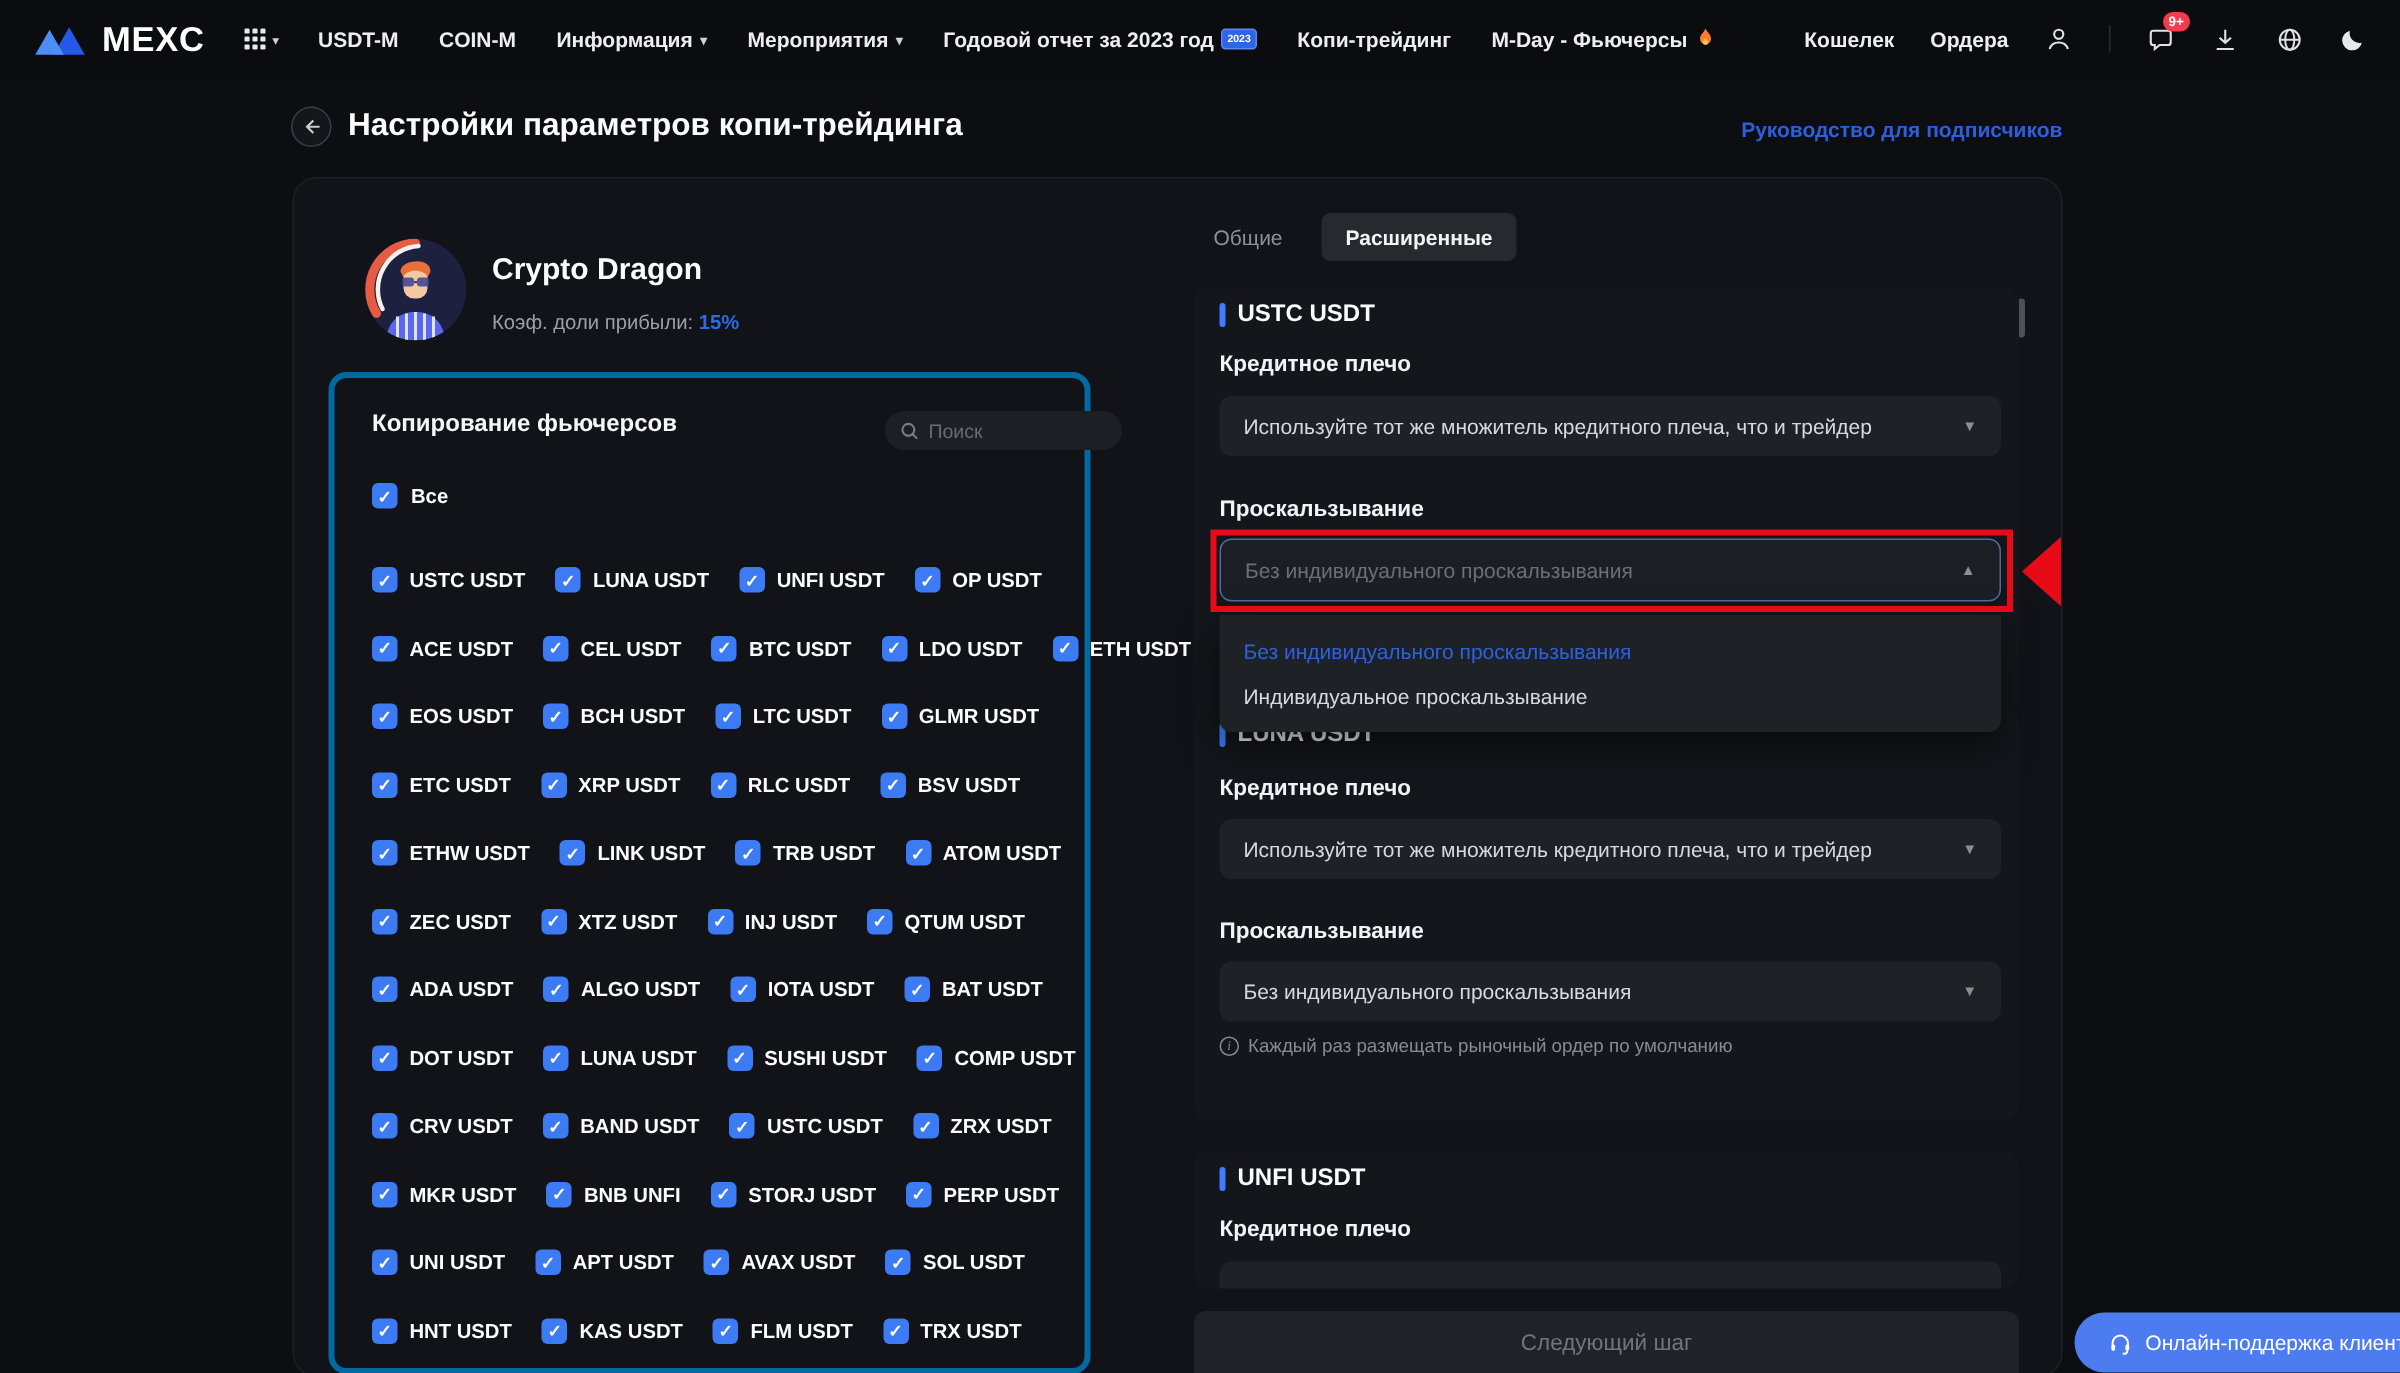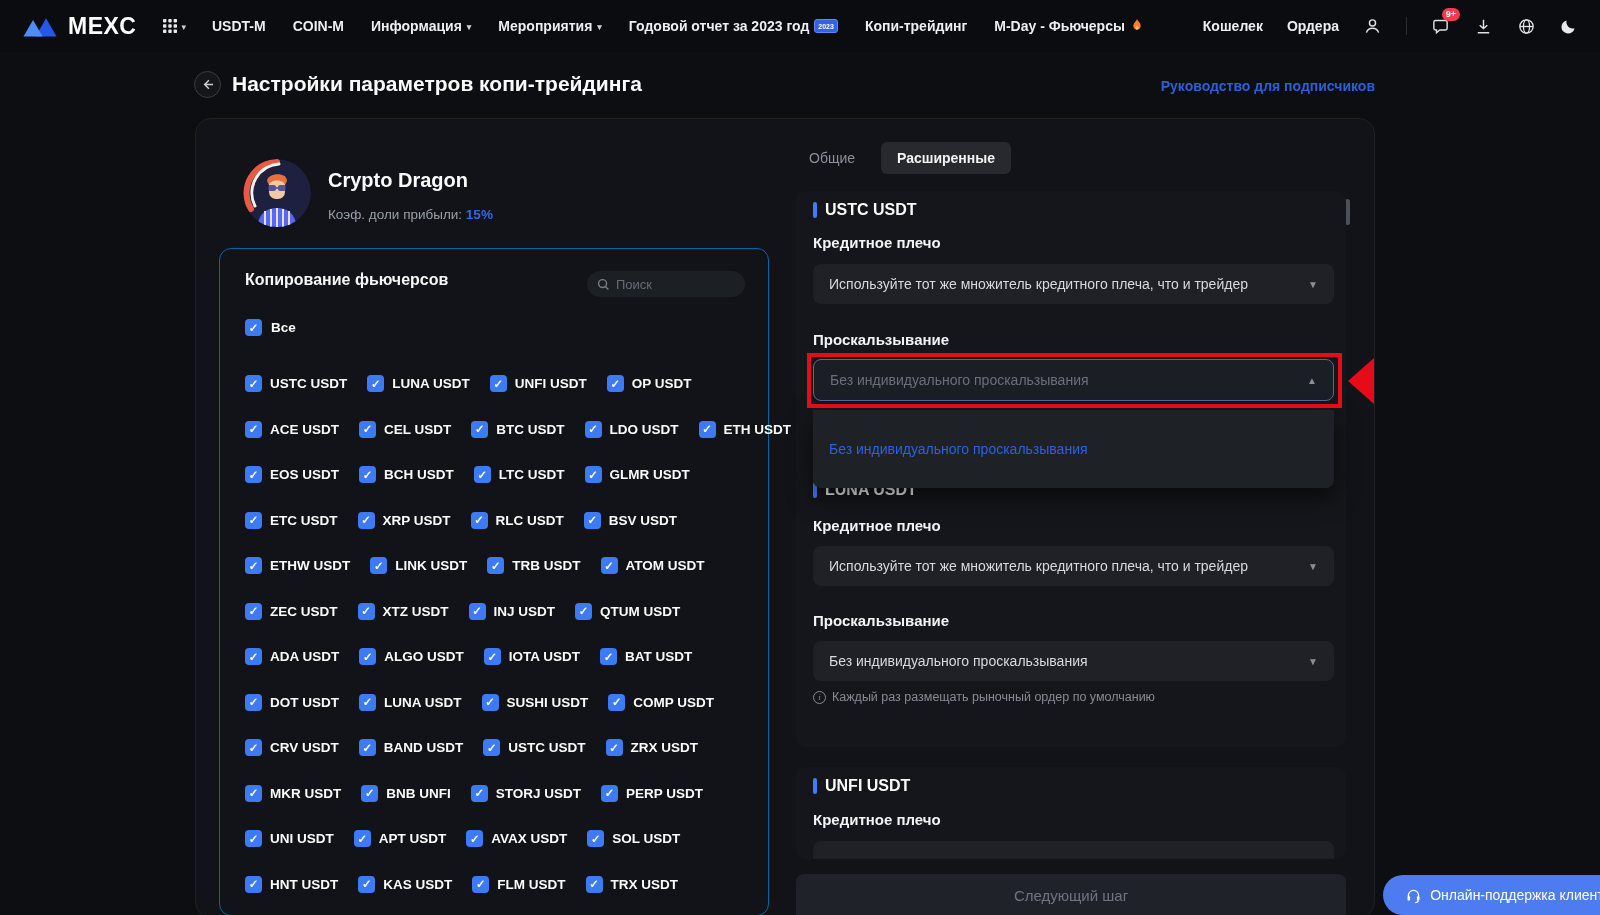--- a/index.html
+++ b/index.html
@@ -35,22 +35,22 @@
   .main-card { position:absolute; left:195px; top:118px; width:1180px; height:800px;
     background:#121318; border:1px solid #1e2026; border-radius:16px; overflow:hidden; }
 
   
   .avatar { position:absolute; left:47px; top:40px; width:68px; height:68px; border-radius:50%; overflow:hidden; }
   .trader-name { position:absolute; left:132px; top:50px; font-size:20px; font-weight:700; color:#fafbfc; }
   .trader-profit { position:absolute; left:132px; top:88px; font-size:13.5px; color:#9aa0a8; }
   .trader-profit b { color:#2e6be0; font-weight:600; }
 
   
-  .fpanel { position:absolute; left:23px; top:129px; width:550px; height:668px;
-    border:1px solid #0369a1; border-radius:12px; background:#121318; }
+  .fpanel { position:absolute; left:23px; top:129px; width:508px; height:668px;
+    border:4px solid #0369a1; border-radius:12px; background:#121318; }
   .fpanel-title { position:absolute; left:25px; top:22px; font-size:16px; font-weight:700; color:#f5f6f8; }
   .search-box { position:absolute; left:367px; top:22px; width:158px; height:26px; background:#1c1f24;
     border-radius:13px; display:flex; align-items:center; padding:0 10px; gap:6px; }
   .search-box input { background:transparent; border:none; outline:none; color:#c7cad0;
     font-size:13px; width:110px; font-family:"Liberation Sans",sans-serif; }
   .search-box input::placeholder { color:#686d75; }
   .all-row { position:absolute; left:25px; top:70px; display:flex; align-items:center; gap:9px; }
   .pairs { position:absolute; left:25px; top:112px; width:502px; display:flex; flex-direction:column; }
   .pair-row { height:45.5px; display:flex; align-items:center; gap:20px; }
   .pair { display:flex; align-items:center; gap:8px; cursor:pointer; white-space:nowrap; }
@@ -519,20 +519,21 @@
       <span class="sec-title">UNFI USDT</span>
       </div>
     <div class="fld-label" style="top:44px">Кредитное плечо</div>
     <div class="select" style="top:74px">
       <span class="val"></span>
     </div>
   </div>
 
   <div class="dd-menu" id="dd-menu">
       <div class="dd-option selected">Без индивидуального проскальзывания</div>
+      <div class="dd-option">Индивидуальное проскальзывание</div>
     </div>
 
   <div class="red-rect"></div>
   <svg class="red-arrow" width="60" height="48" viewBox="0 0 60 48">
     <polygon points="60,15 27,15 27,0 0,24 27,48 27,33 60,33" fill="#e60b17"></polygon>
   </svg>
 
   <div class="next-btn">Следующий шаг</div>
 </div>
 

